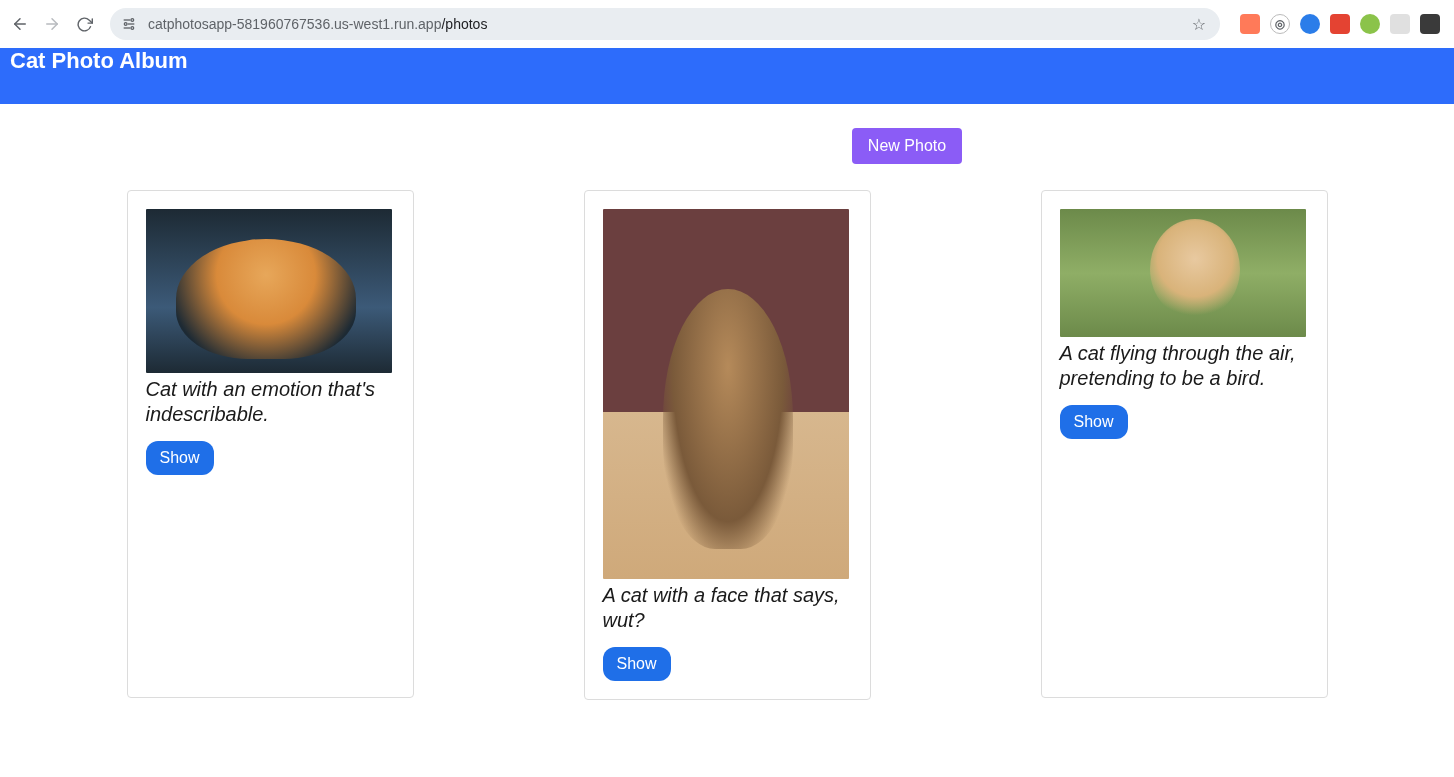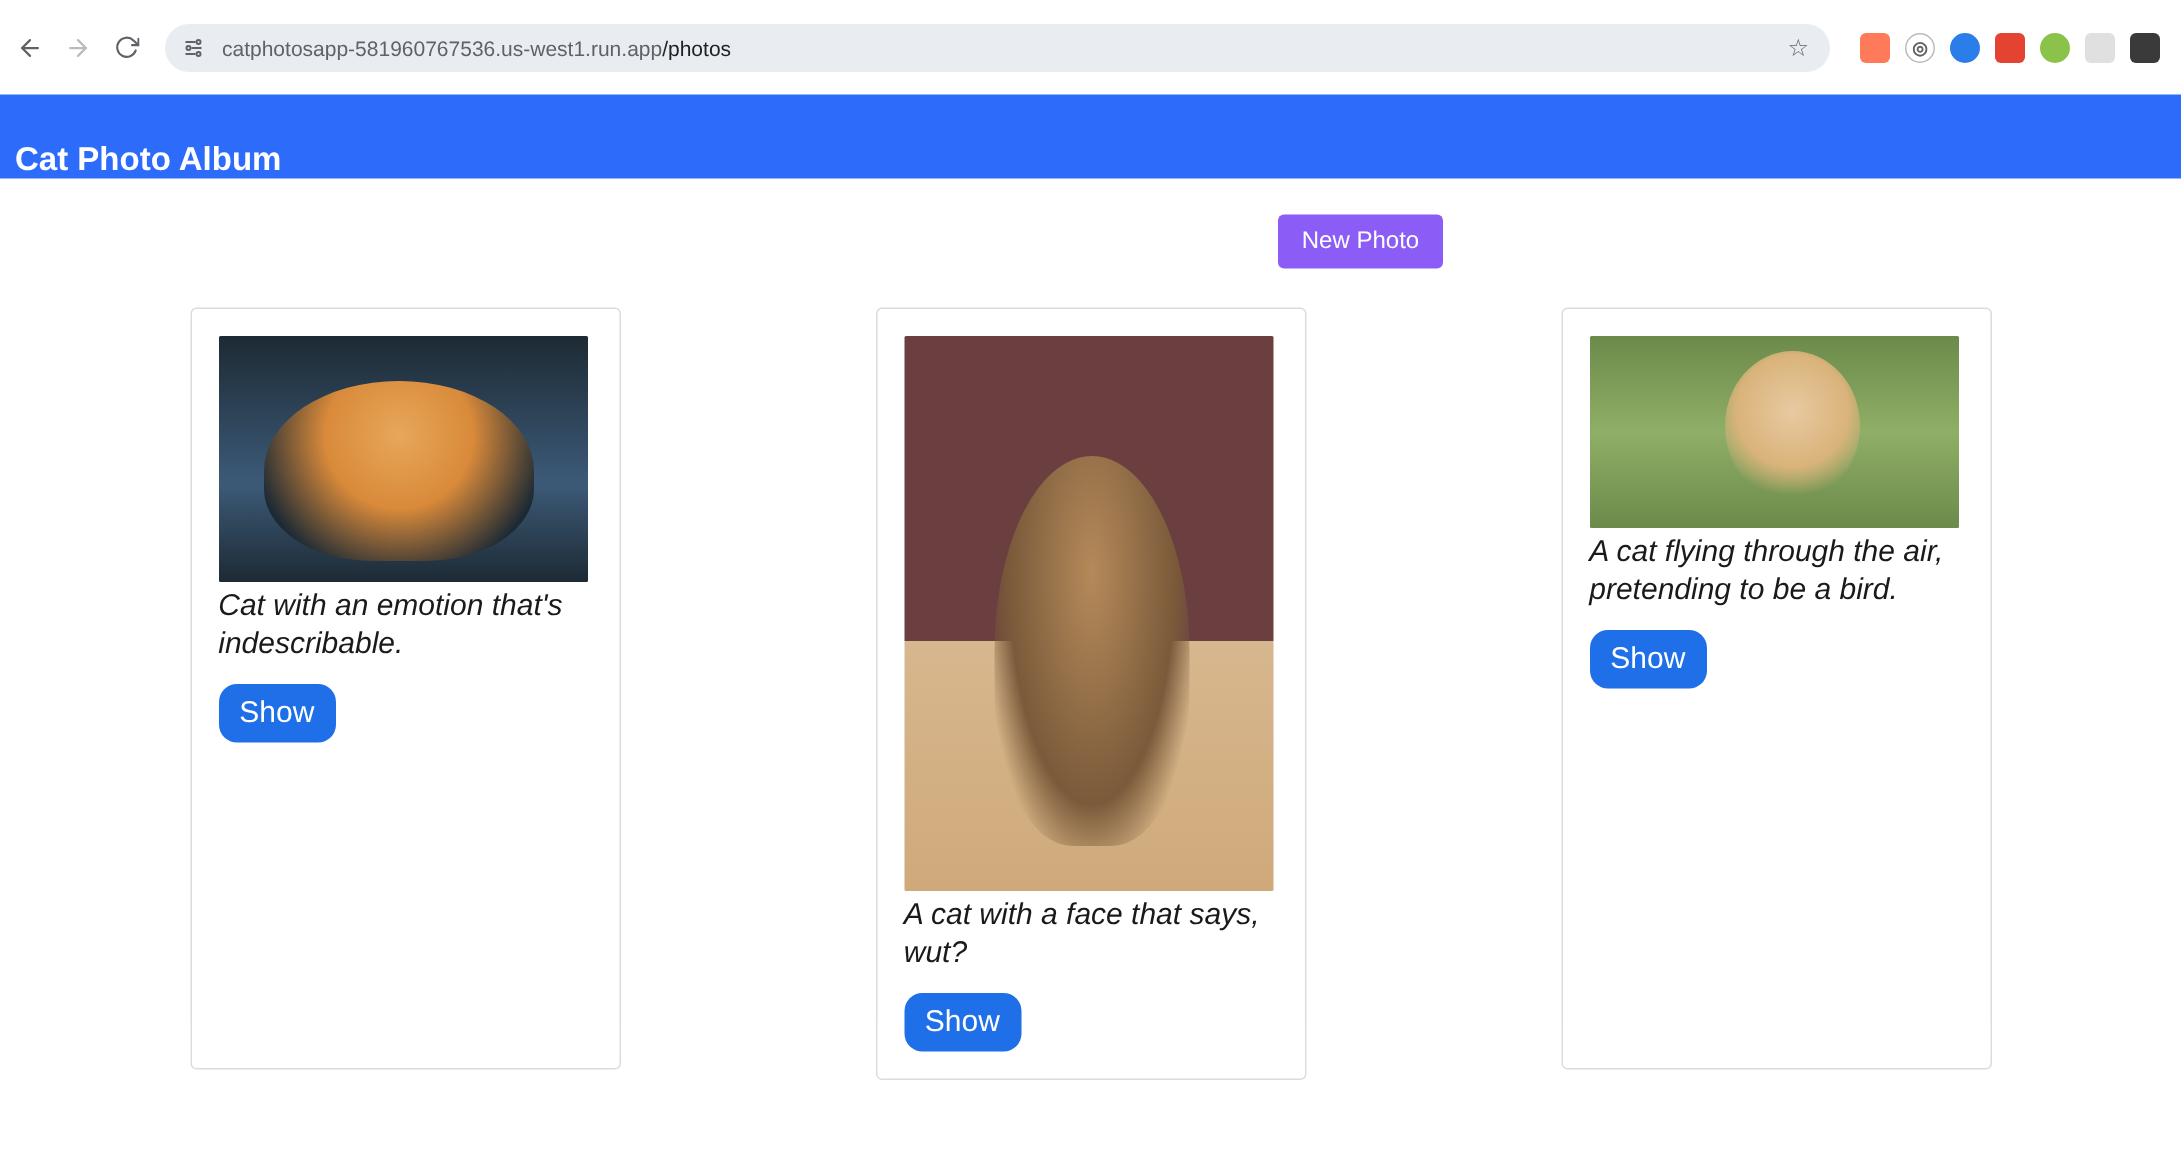--- a/index.html
+++ b/index.html
@@ -8,21 +8,21 @@
       height: 777px;
       font-family: -apple-system, BlinkMacSystemFont, "Segoe UI", Helvetica, Arial, sans-serif;
       background: #fff;
       overflow: hidden;
     }
 
     
     .browser-chrome {
       display: flex;
       align-items: center;
-      height: 63px;
+      height: 48px;
       background: #fff;
       padding: 0 6px;
       gap: 4px;
     }
     .nav-btn {
       width: 28px; height: 28px;
       display: flex; align-items: center; justify-content: center;
       border-radius: 50%;
       color: #5f6368;
       font-size: 16px;
@@ -62,21 +62,21 @@
     .ext-red { background:#e44332; }
     .ext-frog { background:#8bc34a; border-radius:50%; }
     .ext-grey { background:#e0e0e0; }
     .ext-dark { background:#3a3a3a; }
 
     
     .app-header {
       height: 56px;
       background: #2d6cfb;
       display: flex;
-      align-items: flex-end;
+      align-items: flex-start;
       padding: 0 10px;
       color: #fff;
       font-size: 22px;
       font-weight: 600;
     }
 
     
     .page {
       padding: 24px 0 40px 0;
     }
@@ -126,21 +126,21 @@
       color:#1a1a1a;
       line-height:1.25;
       margin:4px 0 14px 0;
       font-style:italic;
     }
     .btn-primary {
       background:#1f6fe8;
       color:#fff;
       border:none;
       border-radius:12px;
-      font-size:20px;
+      font-size:16px;
       padding:8px 14px;
       cursor:pointer;
     }
   </style>
 </head>
 <body>
 
 <div class="browser-chrome">
   <div class="nav-btn">
     <svg width="18" height="18" viewBox="0 0 24 24" fill="none" stroke="#5f6368" stroke-width="2" stroke-linecap="round" stroke-linejoin="round">

